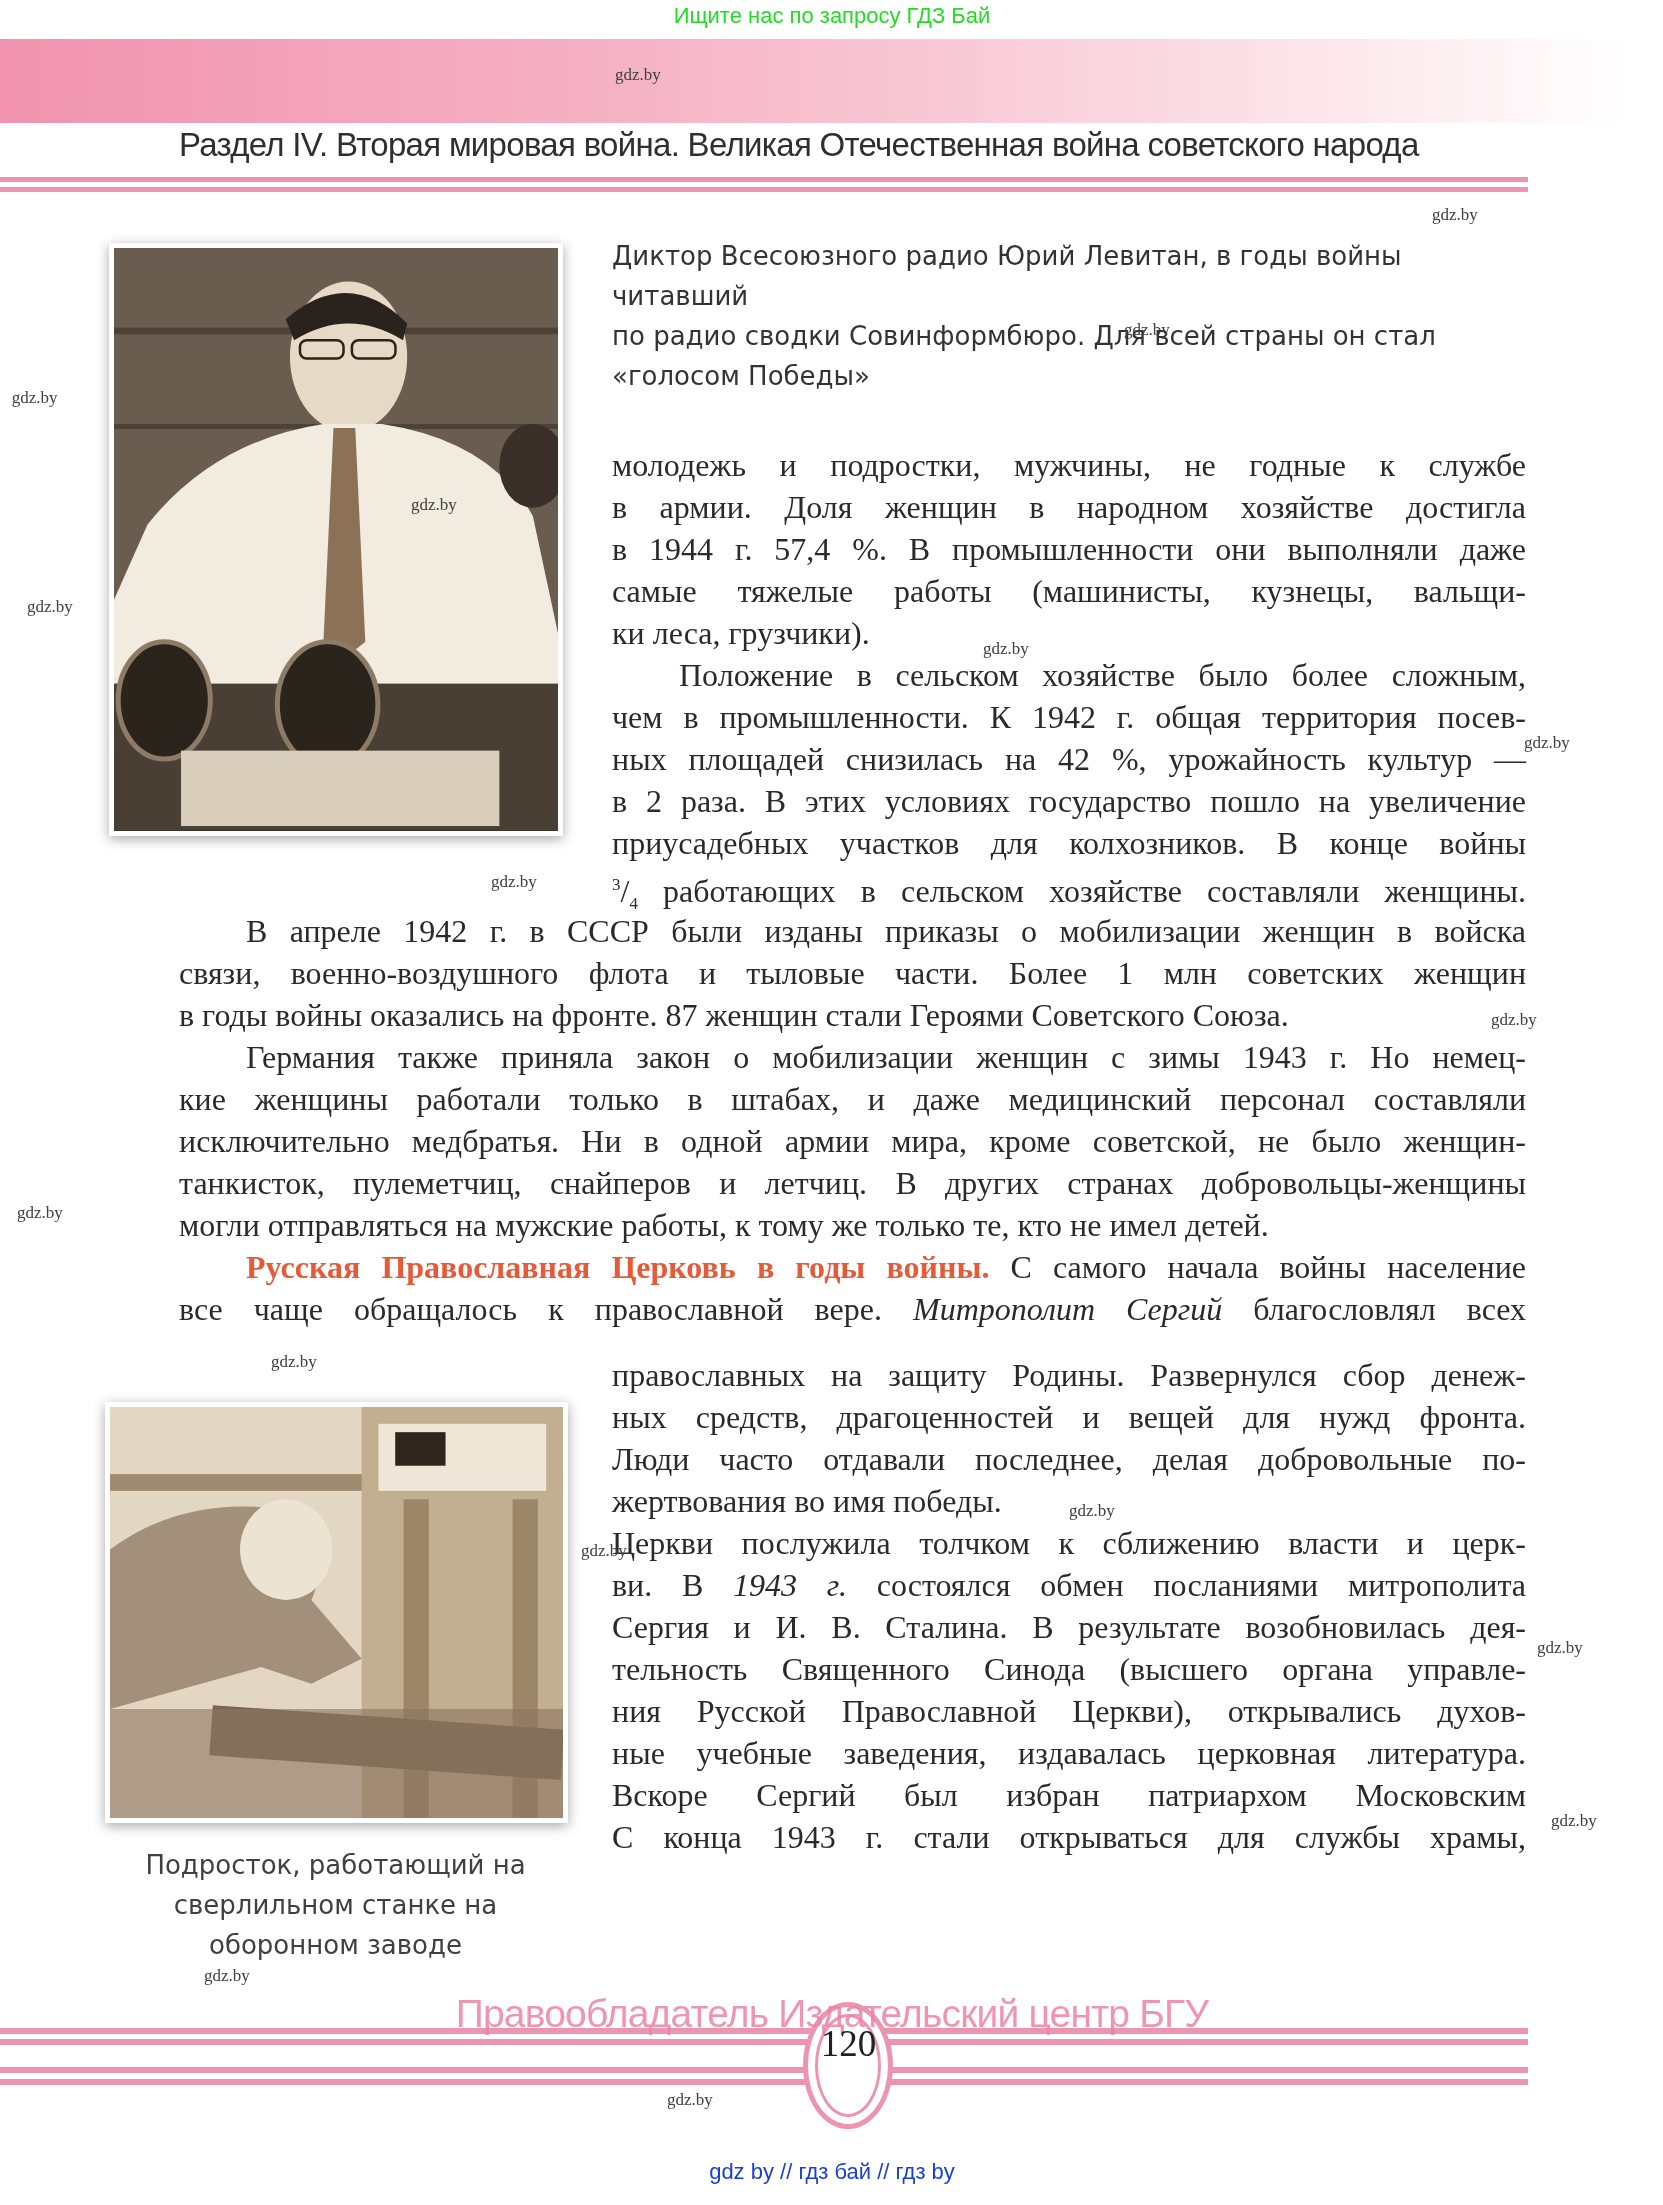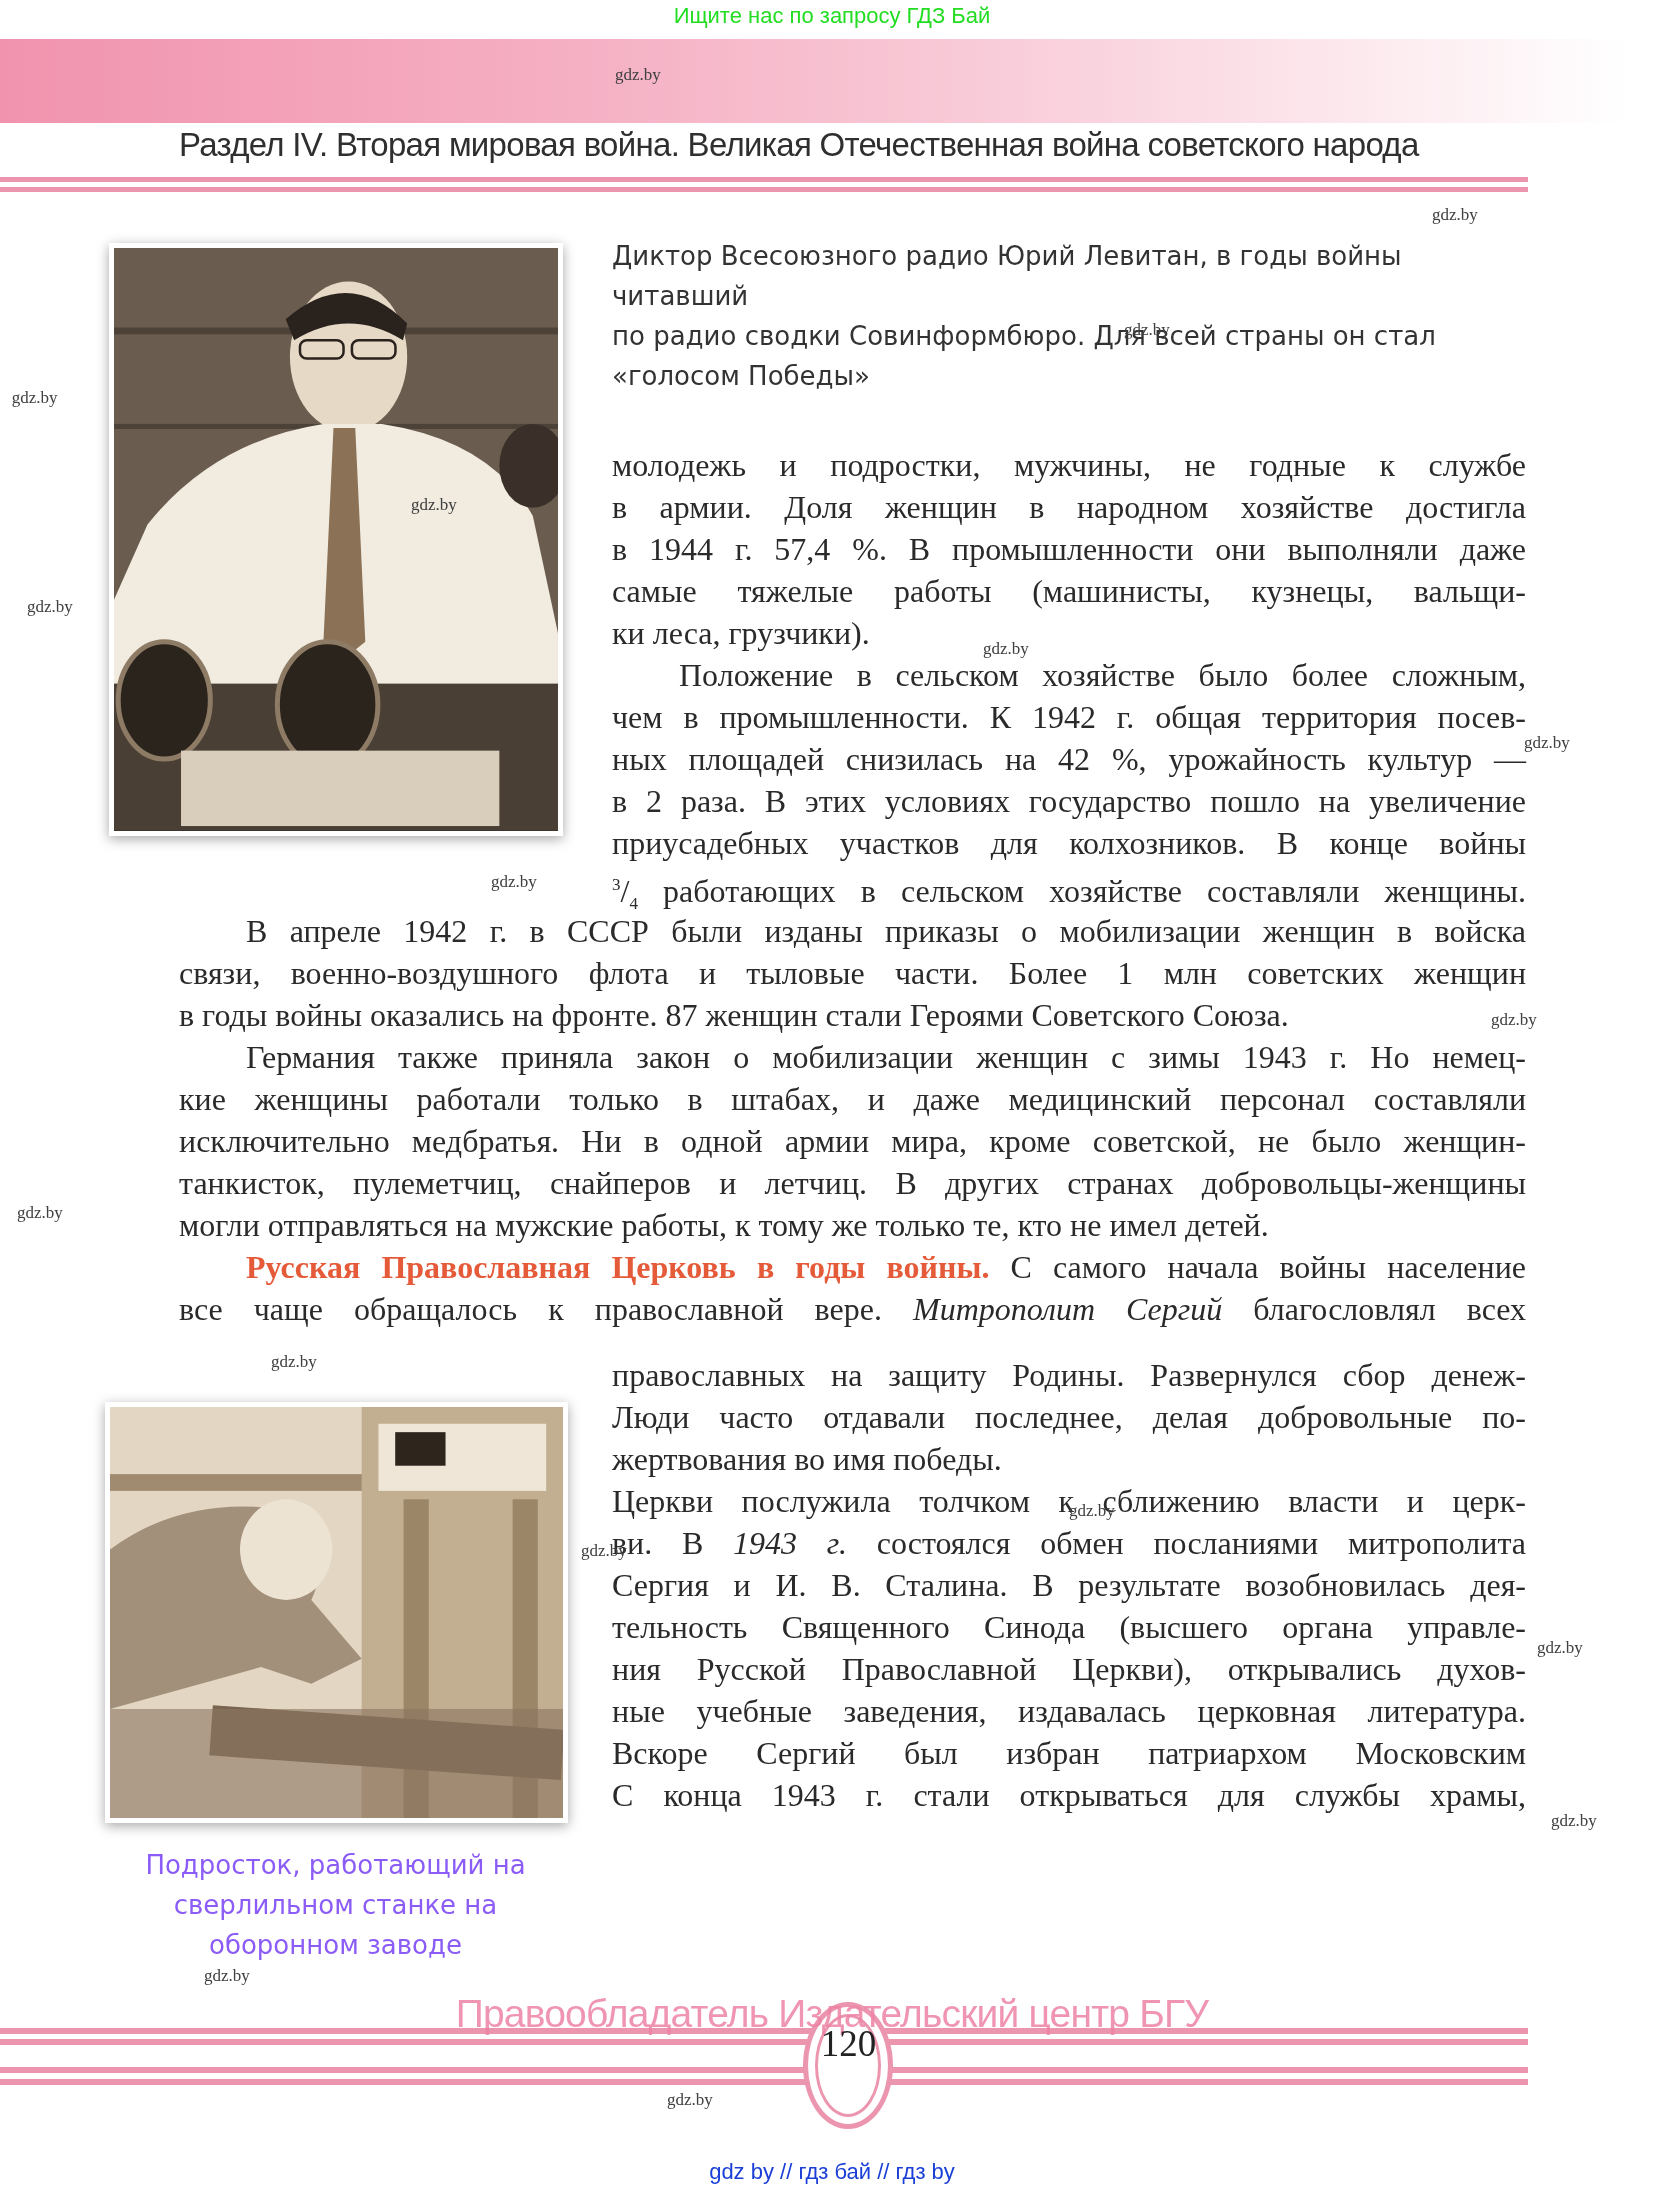--- a/index.html
+++ b/index.html
@@ -16,21 +16,21 @@
   .hline { left:0; width:1528px; height:5px; background:#ec95ae; }
   .photo { border:5px solid #fff; box-shadow:0 3.4px 11.7px rgba(0,0,0,0.35); overflow:hidden; }
   .photo1 { left:109px; top:243px; width:444px; height:583px;
             background:linear-gradient(180deg,#5b4e42 0%,#6f6255 30%,#c9beb0 45%,#e8e0d2 60%,#7a6c5c 75%,#3d342b 100%); }
   .photo2 { left:105px; top:1402px; width:453px; height:411px;
             background:linear-gradient(160deg,#e9dfcf 0%,#c9b69c 30%,#8a765e 55%,#b9a485 75%,#6d5b47 100%); }
   .photo-inner { position:absolute; inset:0; }
   .caption1 { left:612px; top:236px; width:922px; font-family:"DejaVu Sans", sans-serif;
               font-size:26px; line-height:40px; color:#333; }
   .caption2 { left:109px; top:1845px; width:453px; text-align:center; font-family:"DejaVu Sans", sans-serif;
-              font-size:26px; line-height:40px; color:#8b5cf6; }
+              font-size:26px; line-height:40px; color:#404040; }
   .body-text { font-size:32px; line-height:42px; color:#2a2a2a; text-align:justify; }
   .line { display:block; white-space:nowrap; text-align:justify; text-align-last:justify; }
   .line.last { text-align-last:left; }
   .indent { padding-left:67px; }
   .col-right { left:612px; width:914px; }
   .col-full { left:179px; width:1347px; }
   .red-head { color:#e55a38; font-weight:bold; }
   .it { font-style:italic; }
   sup.frac, sub.frac { font-size:17px; }
   .footer-line { left:0; width:1528px; height:5.9px; background:#ec95ae; }
@@ -129,20 +129,21 @@
     <rect x="480" y="110" width="30" height="380" fill="#9c8668"></rect>
     <path d="M0 170 Q80 110 190 120 Q270 170 240 230 L300 300 L240 330 L180 310 L0 360 Z" fill="#a3907a"></path>
     <ellipse cx="210" cy="170" rx="55" ry="60" fill="#ede3d3"></ellipse>
     <rect x="120" y="370" width="420" height="60" fill="#7a6650" transform="rotate(4 330 400)"></rect>
     <rect x="0" y="360" width="540" height="130" fill="#8a7560" opacity="0.6"></rect>
   </svg>
 </div>
 
 <div class="abs body-text col-right" style="top:1354px;">
   <span class="line">православных на защиту Родины. Развернулся сбор денеж-</span>
+  <span class="line">ных средств, драгоценностей и вещей для нужд фронта.</span>
   <span class="line">Люди часто отдавали последнее, делая добровольные по-</span>
   <span class="line last">жертвования во имя победы.</span>
   <span class="line">Церкви послужила толчком к сближению власти и церк-</span>
   <span class="line"><span>ви. В </span><span class="it">1943 г.</span><span> состоялся обмен посланиями митрополита</span></span>
   <span class="line">Сергия и И. В. Сталина. В результате возобновилась дея-</span>
   <span class="line">тельность Священного Синода (высшего органа управле-</span>
   <span class="line">ния Русской Православной Церкви), открывались духов-</span>
   <span class="line">ные учебные заведения, издавалась церковная литература.</span>
   <span class="line">Вскоре Сергий был избран патриархом Московским</span>
   <span class="line">С конца 1943 г. стали открываться для службы храмы,</span>

